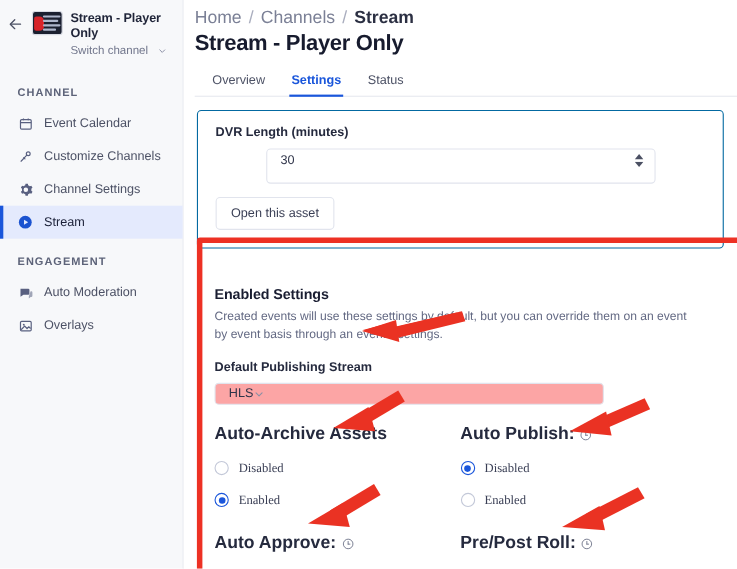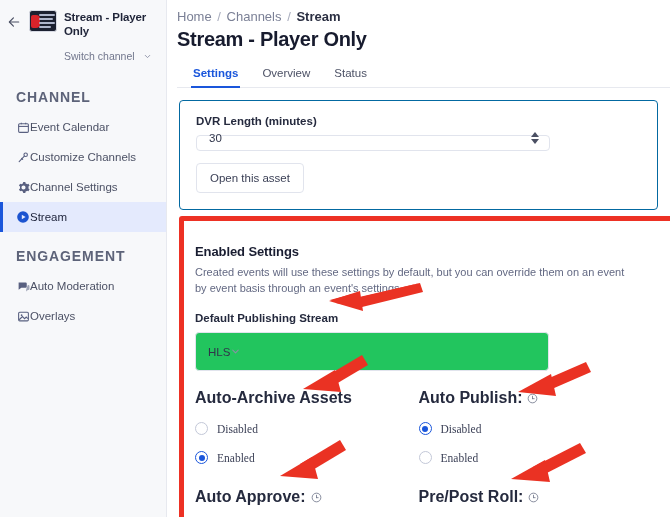--- a/index.html
+++ b/index.html
@@ -45,49 +45,49 @@
     position: absolute; left: 1px; top: 4px;
     width: 9px; height: 13px; background: #d8232a; border-radius: 2px 4px 4px 2px;
   }
   .chan-text { min-width: 0; padding-top: 0px; }
   .chan-title {
     font-size: 11.5px; font-weight: bold; color: #1f2438;
     line-height: 14px; letter-spacing: -0.1px;
   }
   .switch-row {
     display: flex; align-items: center; gap: 8px;
-    margin-top: 12px; cursor: pointer; text-align: right;
+    margin-top: 2px; cursor: pointer; text-align: right;
   }
   .switch-label { font-size: 10.5px; color: #71768c; line-height: 13px; }
   .chev-sm { width: 9px; height: 9px; display:block; }
 
   .sec-label {
-    font-size: 14px; font-weight: bold; letter-spacing: 0.9px;
+    font-size: 10px; font-weight: bold; letter-spacing: 0.9px;
     color: #5d6379; padding: 0 0 0 16px;
     margin-top: 16px; margin-bottom: 7px; text-transform: uppercase;
   }
   .nav-item {
-    display: flex; align-items: center; 
+    display: flex; align-items: center; gap: 10px;
     height: 30px; padding-left: 16px;
     font-size: 11.5px; color: #4c5165; cursor: pointer;
     position: relative;
   }
   .nav-item .ico { width: 14px; height: 14px; flex: 0 0 14px; display:flex; align-items:center; justify-content:center; color:#596080; }
   .nav-item.active {
     background: #e4eafd; color: #1b2038; font-weight: normal;
   }
   .nav-item.active::before {
     content: ""; position: absolute; left: 0; top: 0; bottom: 0;
     width: 3px; background: #1a56db;
   }
   .nav-item.active .ico { color: #1b53d0; }
 
   
   .main { flex: 1 1 auto; height: 517px; position: relative; background: #fff; padding: 0; overflow: hidden; }
-  .crumb { font-size: 13px; color: #7b8096; padding: 10px 0 0 10px; line-height: 14px; }
+  .crumb { font-size: 16px; color: #7b8096; padding: 10px 0 0 10px; line-height: 14px; }
   .crumb .sep { color: #a9adbe; margin: 0 2px; }
   .crumb .cur { color: #2b2f42; font-weight: bold; }
   .page-title {
     font-size: 20px; font-weight: bold; color: #171b2e;
     padding: 2px 0 0 10px; letter-spacing: -0.3px; line-height: 26px;
   }
   .tabs {
     display: flex; gap: 0px; margin: 9px 0 0 10px;
     border-bottom: 1px solid #e7e9ef;
     padding-left: 4px;
@@ -106,24 +106,25 @@
     margin: 12px 12px 0 12px;
     background: #fff;
     border: 1px solid #0369a1;
     border-radius: 4px;
     padding: 14px 16px 16px 16px;
   }
   .field-label {
     font-size: 11.5px; font-weight: bold; color: #252a3e; margin-bottom: 8px;
   }
   .num-input {
-    width: 354px; height: 16px; border: 1px solid #e1e4ed; border-radius: 4px;
+    width: 354px; height: 32px; border: 1px solid #e1e4ed; border-radius: 4px;
     display: flex; align-items: center; padding: 0 10px 11px 12px;
     font-size: 11.5px; color: #30354a; background: #fff;
     justify-content: space-between;
+    margin-left: 46px;
   }
   .spin { display: flex; flex-direction: column; gap: 2px; align-items:center; color: #4b5063; }
   .btn-outline {
     margin-top: 12px; display: inline-flex; align-items: center; justify-content: center;
     height: 30px; padding: 0 13px; border: 1px solid #e1e4ed; border-radius: 4px;
     font-size: 11.5px; color: #3a3f55; background: #fff; cursor: pointer;
   }
 
   
   .redbox {
@@ -133,23 +134,23 @@
   }
   .archive-card {
     margin: 20px 12px 0 12px;
     background: #fff;
     padding: 14px 16px 16px 16px;
     position: relative;
   }
   .sec-title { font-size: 13px; font-weight: bold; color: #191d31; letter-spacing: -0.1px; }
   .sec-desc { font-size: 11px; color: #636983; line-height: 16px; margin-top: 5px; max-width: 440px; }
   .select-box {
-    width: 354px; height: 39px; border: 1px solid #e1e4ed; border-radius: 4px;
+    width: 354px; height: 20px; border: 1px solid #e1e4ed; border-radius: 4px;
     display: flex; align-items: center; 
-    padding: 0 11px 0 12px; font-size: 11.5px; color: #30354a; background: #22c55e; cursor: pointer;
+    padding: 0 11px 0 12px; font-size: 11.5px; color: #30354a; background: #fca5a5; cursor: pointer;
   }
   .radio-grid { display: flex; margin-top: 18px; }
   .radio-col { width: 229px; }
   .rg-label {
     font-size: 16px; font-weight: bold; color: #252a3e;
     display: flex; align-items: center; gap: 5px; margin-bottom: 9px;
   }
   .info-ico { width: 11px; height: 11px; display: block; }
   .radio-row { display: flex; align-items: center; gap: 9px; height: 25px; cursor: pointer; font-family: Liberation Serif, serif; }
   .radio {
@@ -270,22 +271,22 @@
       <span>Home</span>
       <span class="sep">/</span>
       <span>Channels</span>
       <span class="sep">/</span>
       <span class="cur">Stream</span>
     </div>
 
     <div class="page-title">Stream - Player Only</div>
 
     <div class="tabs">
+      <div class="tab">Overview</div>
       <div class="tab active">Settings</div>
-      <div class="tab">Overview</div>
       <div class="tab">Status</div>
     </div>
 
     <div class="card">
       <div class="field-label">DVR Length (minutes)</div>
       <div class="num-input">
         <span placeholder="30">30</span>
         <span class="spin">
           <svg width="8" height="5" viewBox="0 0 10 6" fill="currentColor">
               <polygon points="5,0 10,6 0,6"></polygon>

